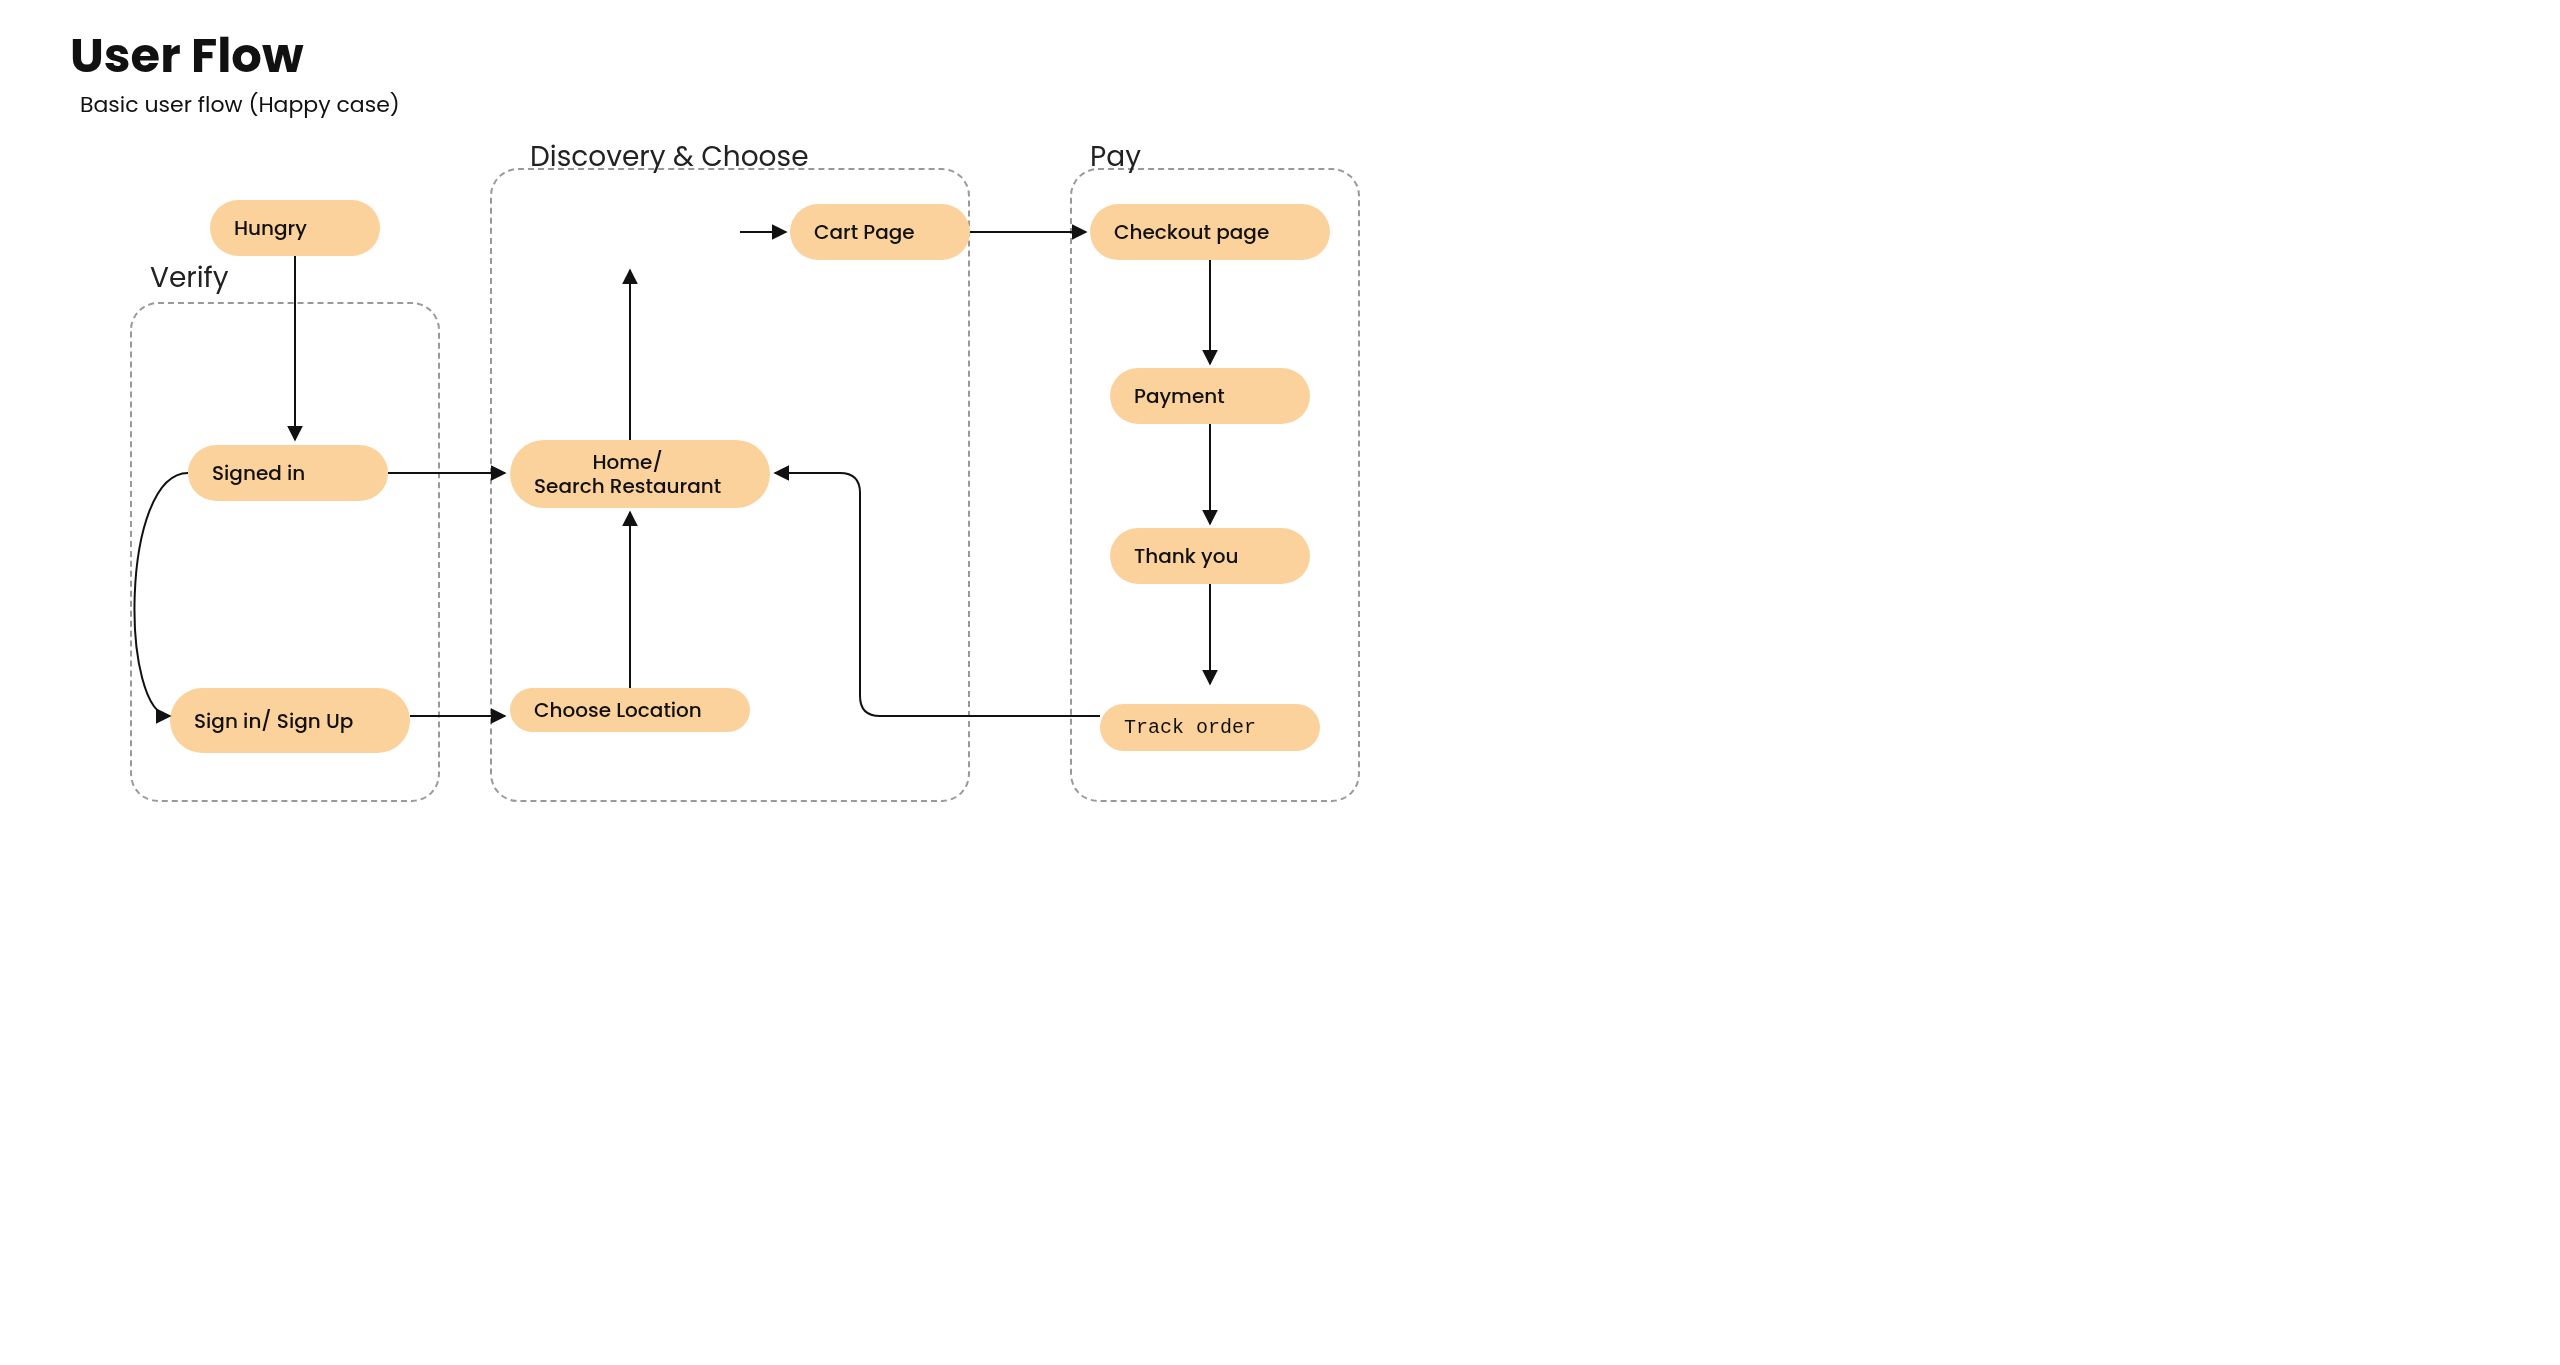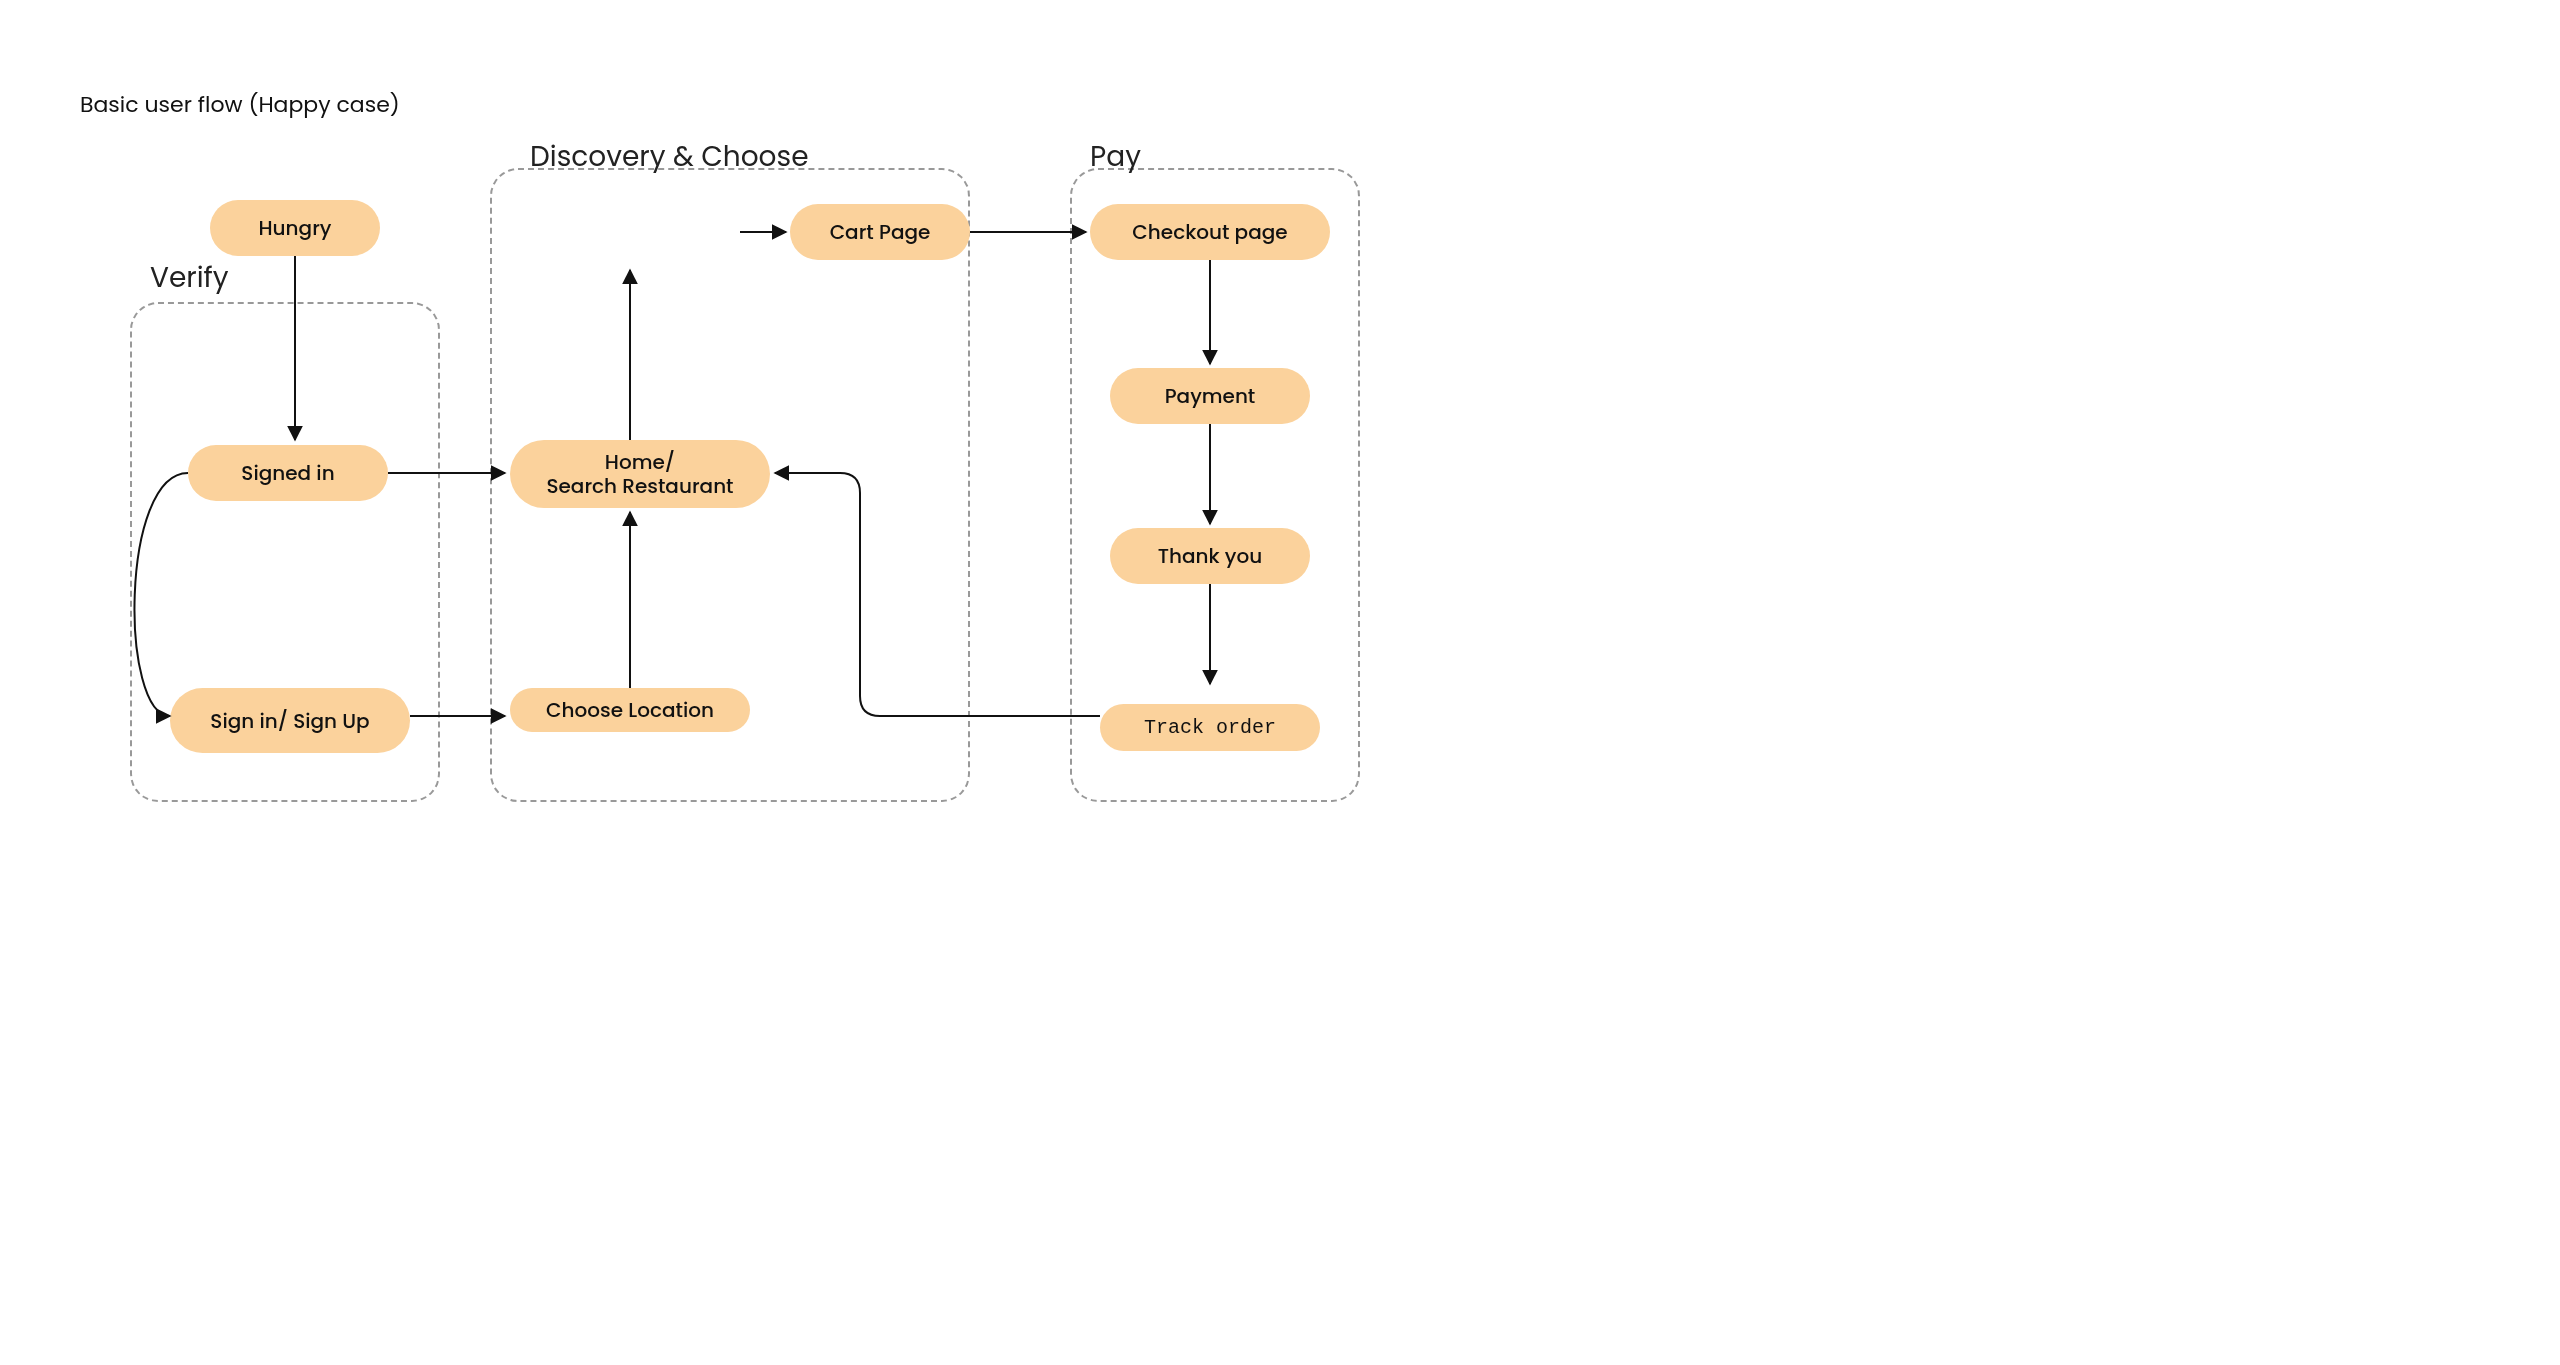--- a/index.html
+++ b/index.html
@@ -38,40 +38,41 @@
     position:absolute;
     font-size:28px;
     color:#222;
   }
   .node{
     position:absolute;
     background:#fbd29c;
     border-radius:999px;
     display:flex;
     align-items:center;
-    justify-content:center;
+    justify-content:flex-start;
     text-align:center;
     font-size:20px;
     font-weight:500;
     line-height:1.2;
     padding:0 24px;
     box-sizing:border-box;
   }
   svg.arrows{
     position:absolute;
     left:0;top:0;
     width:1500px;height:860px;
     pointer-events:none;
   }
 </style>
 </head>
 <body>
 
 <div class="canvas">
 
+  <div class="title">User Flow</div>
   <div class="subtitle">Basic user flow (Happy case)</div>
 
   <div class="group-box" style="left:130px; top:302px; width:310px; height:500px;"></div>
   <div class="group-label" style="left:150px; top:257px;">Verify</div>
 
   <div class="group-box" style="left:490px; top:168px; width:480px; height:634px;"></div>
   <div class="group-label" style="left:530px; top:136px;">Discovery &amp; Choose</div>
 
   <div class="group-box" style="left:1070px; top:168px; width:290px; height:634px;"></div>
   <div class="group-label" style="left:1090px; top:136px;">Pay</div>

